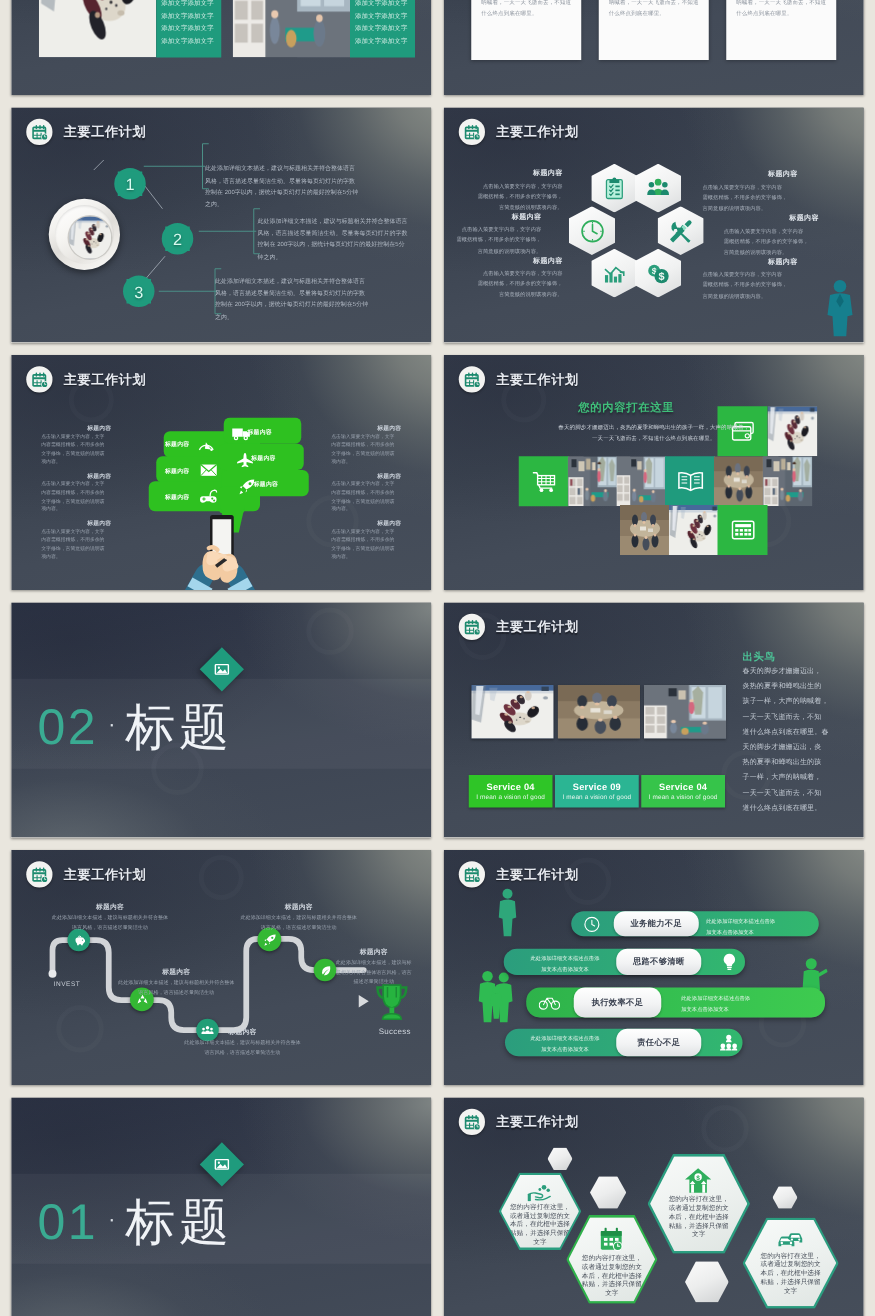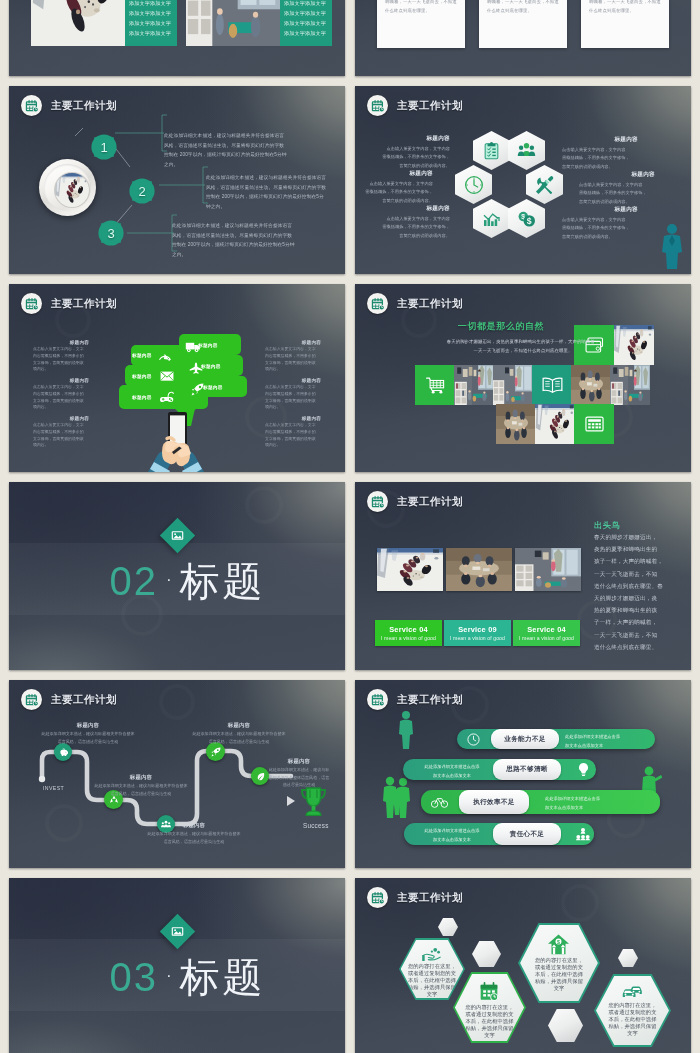--- a/index.html
+++ b/index.html
@@ -75,21 +75,21 @@
   .s6-h{color:#3fbe7a;font-size:9px;font-weight:700;letter-spacing:.6px;text-shadow:0 1px 2px rgba(0,0,0,.4)}
   .s6-p{color:#cdd3db;font-size:4.4px;line-height:1.95;white-space:pre;letter-spacing:.1px}
   
   .sec-band{position:absolute;left:0;right:0;background:rgba(255,255,255,.045)}
   .dia{position:absolute;background:#1f9b7d;transform:rotate(45deg);
        display:flex;align-items:center;justify-content:center;box-shadow:0 2px 5px rgba(0,0,0,.35)}
   .sec-num{color:#3aab92;font-size:40px;font-weight:300;letter-spacing:2px;font-family:"Liberation Sans",sans-serif}
   .sec-dot{color:#dbe0e6;font-size:17px;font-weight:300;position:relative;top:-10px}
   .sec-ttl{color:#f0f3f7;font-size:40px;font-weight:400;letter-spacing:3px}
 
-  .sec-row{position:absolute;left:0;right:0;display:flex;align-items:baseline;justify-content:center;gap:8px}
+  .sec-row{position:absolute;left:0;right:0;display:flex;align-items:baseline;justify-content:flex-start;gap:8px}
   .secbg{background:
         radial-gradient(62% 78% at 101% 2%, rgba(140,146,142,.85) 0%, rgba(118,124,122,.62) 26%, rgba(86,94,100,.26) 52%, rgba(66,75,86,0) 76%),
         radial-gradient(70% 64% at 14% 104%, rgba(120,128,130,.50) 0%, rgba(80,88,96,.18) 45%, rgba(60,68,80,0) 72%),
         linear-gradient(170deg,#2d3446 0%,#343b4b 30%,#3e4654 62%,#434b58 100%)}
 
   .s8-ttl{position:absolute;left:239px;top:38px;color:#4cc296;font-size:8.2px;font-weight:700;letter-spacing:.6px;z-index:4}
   .s8-body{position:absolute;left:239px;top:49px;width:90px;color:#c3cad3;font-size:5.6px;line-height:2.18;
      letter-spacing:.15px;white-space:pre;z-index:4}
   .s8-img{position:absolute;overflow:hidden;z-index:3;box-shadow:0 1px 2px rgba(0,0,0,.35)}
   .s8-card{position:absolute;height:26px;z-index:3;display:flex;flex-direction:column;align-items:center;
@@ -676,21 +676,21 @@
         <i style="left:236px;top:112px;width:34px;height:34px"></i>
       </div>
   <div class="hdr">
     <div class="hdr-badge">
           <svg width="14" height="14" viewBox="0 0 24 24">
             <use href="#cal"></use>
           </svg>
         </div>
     <div class="hdr-title">主要工作计划</div>
   </div>
-  <div class="s6-h" style="position:absolute;left:44px;right:88px;top:36px;text-align:center;z-index:4">一切都是那么的自然</div>
+  <div class="s6-h" style="position:absolute;left:44px;right:88px;top:36px;text-align:center;z-index:4">您的内容打在这里</div>
   <div class="s6-p" style="position:absolute;left:8px;top:54px;width:320px;text-align:center;z-index:4">春天的脚步才姗姗迈出，炎热的夏季和蝉鸣出生的孩子一样，大声的呐喊着，
 一天一天飞逝而去，不知道什么终点到底在哪里。</div>
 
   <div class="mo mo-g" style="left:219px;top:41px;width:40px;height:40px;z-index:3">
     <svg width="19" height="16" viewBox="0 0 26 22">
       <rect x="4" y="1.4" width="20" height="12" rx="1.6" fill="none" stroke="#fff" stroke-width="1.5"></rect>
       <rect x="1.4" y="6" width="20" height="14.6" rx="1.6" fill="#2cb742" stroke="#fff" stroke-width="1.5"></rect>
       <path d="M1.4 10.5 h20" stroke="#fff" stroke-width="1.3"></path>
       <circle cx="17.6" cy="16" r="2.3" fill="none" stroke="#fff" stroke-width="1.2"></circle>
     </svg>
@@ -1022,21 +1022,21 @@
   <div class="vig"></div>
   <div class="sec-band" style="top:61px;height:72px;z-index:2"></div>
   <div class="dia" style="left:156px;top:41px;width:25px;height:25px;z-index:3">
     <svg width="13" height="13" viewBox="0 0 24 24" style="transform:rotate(-45deg)">
       <rect x="2.4" y="5" width="19.2" height="14" rx="1" fill="none" stroke="#fff" stroke-width="2.1"></rect>
       <circle cx="7.6" cy="9.6" r="1.7" fill="#fff"></circle>
       <path d="M4 17.6 L9.8 11.4 13.4 15.2 16.6 11.8 20 17.6 z" fill="#fff"></path>
     </svg>
   </div>
   <div class="sec-row" style="top:72px;left:21px;z-index:4">
-    <span class="sec-num">03</span>
+    <span class="sec-num">01</span>
     <span class="sec-dot">·</span>
     <span class="sec-ttl">标题</span>
   </div>
 </div>
 
 <div class="slide r6 cR">
   <div class="bg"></div>
   <div class="vig"></div>
   <div class="wm">
         <i style="left:206px;top:6px;width:30px;height:30px"></i>

